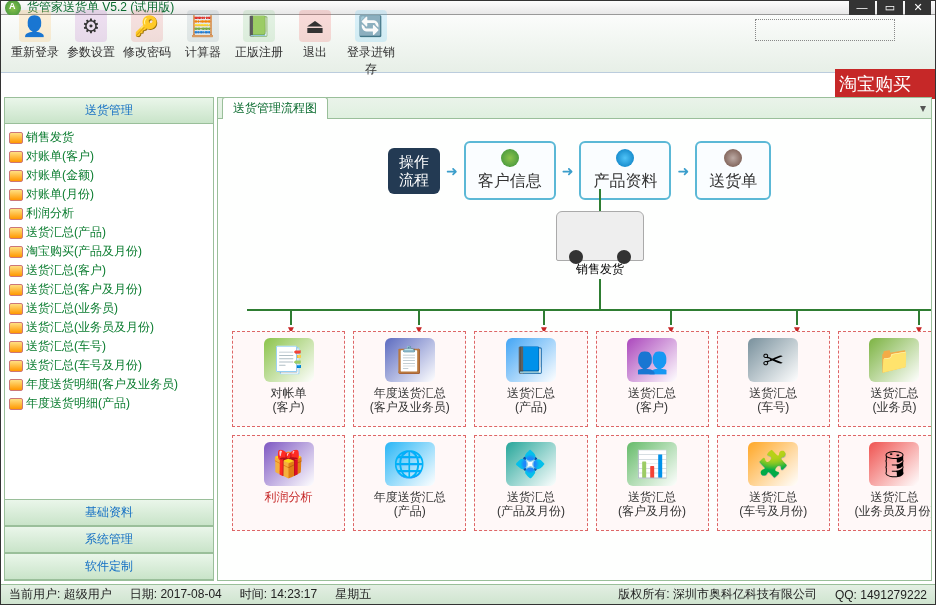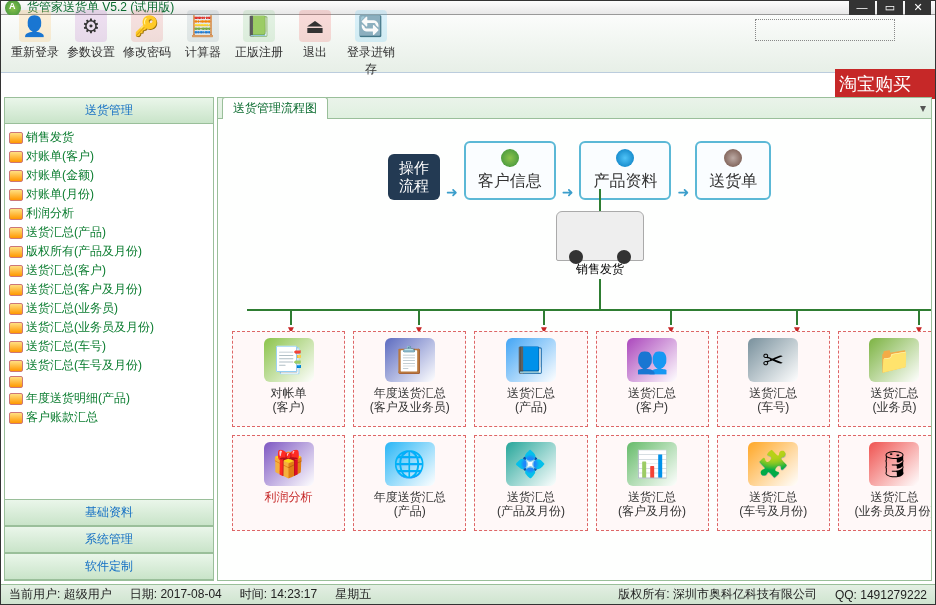--- a/index.html
+++ b/index.html
@@ -32,21 +32,21 @@
 
 
 .rightcol { flex:1; margin:3px 3px 3px 0; display:flex; flex-direction: column; border-radius: 22px;}
 .tabbar { height:22px; background: linear-gradient(#eaf3ea,#dff0df); border:1px solid #9abf9a; display:flex; align-items:center;}
 .tab { background:#fff; border:1px solid #9abf9a; border-bottom:none; padding:2px 10px; margin-left:4px; border-radius:3px 3px 0 0; color:#0a6b2f;}
 .tabspacer{flex:1;}
 .tabdrop{ width:16px; text-align:center; color:#555; cursor:pointer;}
 .canvas { flex:1; border:1px solid #9abf9a; border-top:none; background:#fefffe; position:relative; overflow:hidden;}
 
 
-.flowtop { position:absolute; top:22px; left:170px; display:flex; align-items:flex-end; gap:6px;}
+.flowtop { position:absolute; top:22px; left:170px; display:flex; align-items:center; gap:6px;}
 .fbig { width:52px; height:46px; background:#233a53; color:#fff; border-radius:6px; display:flex; align-items:center; justify-content:center; font-size:15px; line-height:18px; text-align:center;}
 .fbox { border:2px solid #5bb8d6; border-radius:6px; background:#fafdff; padding:6px 12px; display:flex; align-items:center; gap:4px; font-size:16px; color:#333;flex-direction:column;}
 .fbox .mic { width:18px;height:18px; border-radius:50%; }
 .arrw { color:#3b9ecb; font-size:14px;}
 
 
 .van { position:absolute; top:92px; left:322px; width:120px; text-align:center;}
 .van .vimg { width:88px; height:50px; margin:0 auto; background:#eee; border:1px solid #aaa; border-radius:6px 6px 2px 2px; position:relative;}
 .van .vimg::before{content:""; position:absolute; bottom:-4px; left:12px; width:14px;height:14px; background:#333; border-radius:50%;}
 .van .vimg::after{content:""; position:absolute; bottom:-4px; right:12px; width:14px;height:14px; background:#333; border-radius:50%;}
@@ -143,21 +143,21 @@
         <div class="titem">
           <span class="dot"></span>
           <span>利润分析</span>
         </div>
         <div class="titem">
           <span class="dot"></span>
           <span>送货汇总(产品)</span>
         </div>
         <div class="titem">
           <span class="dot"></span>
-          <span>版权所有(产品及月份)</span>
+          <span>淘宝购买(产品及月份)</span>
         </div>
         <div class="titem">
           <span class="dot"></span>
           <span>送货汇总(客户)</span>
         </div>
         <div class="titem">
           <span class="dot"></span>
           <span>送货汇总(客户及月份)</span>
         </div>
         <div class="titem">
@@ -171,28 +171,25 @@
         <div class="titem">
           <span class="dot"></span>
           <span>送货汇总(车号)</span>
         </div>
         <div class="titem">
           <span class="dot"></span>
           <span>送货汇总(车号及月份)</span>
         </div>
         <div class="titem">
           <span class="dot"></span>
+          <span>年度送货明细(客户及业务员)</span>
         </div>
         <div class="titem">
           <span class="dot"></span>
           <span>年度送货明细(产品)</span>
-        </div>
-        <div class="titem">
-          <span class="dot"></span>
-          <span>客户账款汇总</span>
         </div>
       </div>
     <div class="nhdr nbtm">基础资料</div>
     <div class="nhdr nbtm">系统管理</div>
     <div class="nhdr nbtm">软件定制</div>
   </div>
 
   <div class="rightcol">
     <div class="tabbar">
       <div class="tab">送货管理流程图</div>

